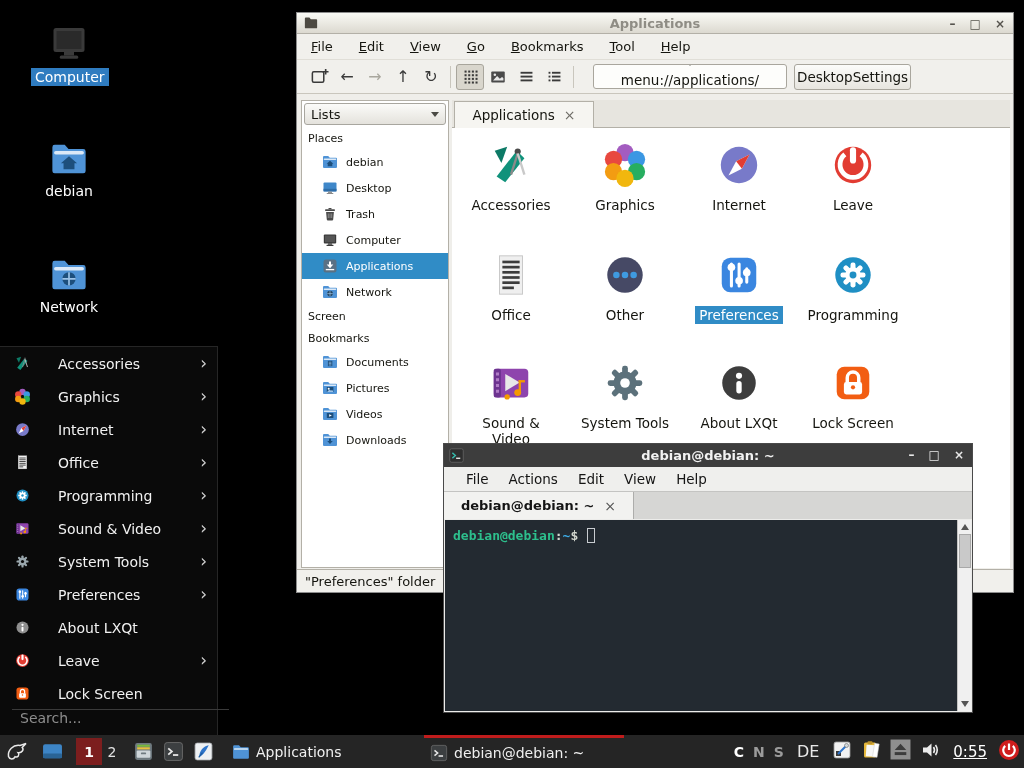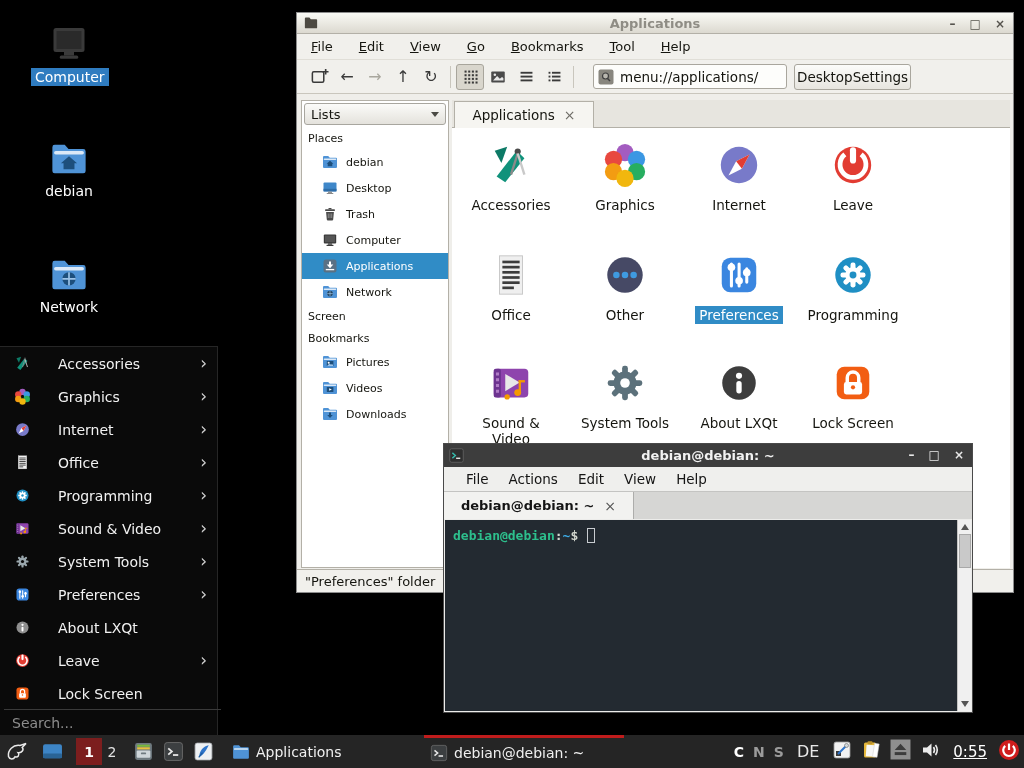--- a/index.html
+++ b/index.html
@@ -11,21 +11,21 @@
   .desk-icon .dico { display:block; margin:0 auto 4px auto; }
   .desk-icon .dlabel { display:inline-block; padding:1px 4px; line-height:16px; }
   .desk-icon .dlabel.sel { background:#2f7cc0; }
 
   
   #start-menu { position:absolute; left:0; top:346px; width:218px; height:389px; background:#0a0a0a; border-right:1px solid #262626; border-top:1px solid #262626; z-index:5; }
   .sm-item { height:33px; display:flex; align-items:center; padding:0 10px 0 14px; color:#f2f2f2; font-size:14px; }
   .sm-item .smico { width:18px; height:18px; margin-right:26px; flex:0 0 18px; display:flex; align-items:center; }
   .sm-item .smlabel { flex:1; }
   .sm-item .smarrow { color:#cfcfcf; font-size:17px; line-height:1; }
-  .sm-search { position:absolute; left:4px; bottom:0; width:100%; height:26px; border-top:1px solid #3a3a3a; display:flex; align-items:center; }
+  .sm-search { position:absolute; left:12px; bottom:0; width:100%; height:26px; border-top:1px solid #3a3a3a; display:flex; align-items:flex-start; }
   .sm-search input { width:100%; background:transparent; border:none; outline:none; color:#d9d9d9; font-size:14px; padding:0 8px; font-family:"DejaVu Sans", sans-serif; }
   .sm-search input::placeholder { color:#8d8d8d; }
 
   
   .window { position:absolute; }
 
   
   #fm { left:296px; top:12px; width:718px; height:581px; background:#efeeea; border:1px solid #8c8c8c; z-index:10; }
   #fm-titlebar { height:21px; background:linear-gradient(#fafaf5,#dcd9d0); border-bottom:1px solid #b3b0a7; position:relative; display:flex; align-items:center; }
   #fm-title { position:absolute; left:0; right:0; text-align:center; font-weight:bold; font-size:13px; color:#8f8d85; }
@@ -33,21 +33,21 @@
   .winctl { position:absolute; right:8px; top:0; height:21px; display:flex; align-items:center; gap:14px; z-index:2; }
   .winctl span { font-size:12px; font-weight:bold; color:#55534d; line-height:1; cursor:default; }
   #fm-menubar { height:26px; background:#f1f0ec; display:flex; align-items:center; padding-left:14px; gap:26px; border-bottom:1px solid #e0ded7; }
   #fm-menubar .mi { display:inline-block; font-size:13px; color:#15150f; }
   #fm-menubar .mi::first-letter { text-decoration:underline; }
   #fm-toolbar { height:34px; background:#f1f0ec; border-bottom:1px solid #c9c6bd; display:flex; align-items:center; padding-left:8px; }
   .tb-btn { width:28px; height:26px; display:flex; align-items:center; justify-content:center; font-size:16px; color:#3a3a3a; border-radius:3px; }
   .tb-btn.disabled { color:#a9a79e; }
   .tb-btn.pressed { background:#d9d6cd; border:1px solid #a8a59c; }
   .tb-sep { width:1px; height:22px; background:#c9c6bd; margin:0 5px; }
-  #fm-address { margin-left:14px; width:194px; height:25px; background:#fdfdfb; border:1px solid #a9a69d; border-radius:3px; display:flex; align-items:center; padding:0 4px; gap:6px; }
+  #fm-address { margin-left:14px; width:194px; height:25px; background:#fdfdfb; border:1px solid #a9a69d; border-radius:3px; display:flex; align-items:center; padding:0 4px; gap:6px;flex-direction:column; }
   #fm-address .addr-text { font-size:13.5px; color:#15150f; white-space:nowrap; }
   #fm-desktopsettings { margin-left:7px; height:26px; padding:0 2px; background:linear-gradient(#fcfcfa,#e7e5df); border:1px solid #a9a69d; border-radius:3px; font-size:13.5px; color:#15150f; display:flex; align-items:center; }
 
   #fm-sidepanel { position:absolute; left:4px; top:87px; width:148px; bottom:24px; background:#fff; border:1px solid #b3b0a7; }
   #fm-combo { height:22px; margin:2px; background:linear-gradient(#fbfbf9,#e4e2dc); border:1px solid #a8a69f; border-radius:3px; display:flex; align-items:center; padding:0 6px; font-size:13px; color:#15150f; justify-content:space-between; }
   #fm-combo .carrow { width:0; height:0; border-left:4px solid transparent; border-right:4px solid transparent; border-top:5px solid #4a4a44; }
   .sp-row { height:26px; display:flex; align-items:center; padding-left:20px; font-size:11px; color:#15150f; gap:8px; white-space:nowrap; }
   .sp-row.hdr { height:22px; padding-left:6px; }
   .sp-row.sel { background:#308cc6; color:#fff; }
   .sp-row svg { flex:0 0 16px; }
@@ -440,20 +440,29 @@
       <svg width="16" height="16" viewBox="0 0 16 16">
           <path d="M1 4.2 V3 q0-1 1-1 h4.2 l1.6 1.8 h6.2 q1 0 1 1 V13 q0 1-1 1 H2 q-1 0-1-1 Z" fill="#4f93d6"></path>
           <rect x="1.7" y="4.6" width="12.6" height="1.5" rx=".75" fill="#fff" opacity=".8"></rect>
           <circle cx="8" cy="9.6" r="2.8" fill="#25455f"></circle>
           <path d="M5.2 9.6 h5.6 M8 6.8 v5.6" stroke="#9cc3e8" stroke-width=".7" fill="none"></path>
         </svg>
       <span>Network</span>
     </div>
     <div class="sp-row hdr">Screen</div>
     <div class="sp-row hdr">Bookmarks</div>
+    <div class="sp-row">
+      <svg width="16" height="16" viewBox="0 0 16 16">
+          <path d="M1 4.2 V3 q0-1 1-1 h4.2 l1.6 1.8 h6.2 q1 0 1 1 V13 q0 1-1 1 H2 q-1 0-1-1 Z" fill="#4f93d6"></path>
+          <rect x="1.7" y="4.6" width="12.6" height="1.5" rx=".75" fill="#fff" opacity=".8"></rect>
+          <rect x="5.9" y="6.8" width="4.4" height="5.4" fill="#1d4f7c"></rect>
+          <path d="M6.8 8.2 h2.6 M6.8 9.6 h2.6 M6.8 11 h2.6" stroke="#9cc3e8" stroke-width=".7"></path>
+        </svg>
+      <span>Documents</span>
+    </div>
     <div class="sp-row">
       <svg width="16" height="16" viewBox="0 0 16 16">
           <path d="M1 4.2 V3 q0-1 1-1 h4.2 l1.6 1.8 h6.2 q1 0 1 1 V13 q0 1-1 1 H2 q-1 0-1-1 Z" fill="#4f93d6"></path>
           <rect x="1.7" y="4.6" width="12.6" height="1.5" rx=".75" fill="#fff" opacity=".8"></rect>
           <rect x="4.8" y="7" width="6.6" height="5" fill="#1d4f7c"></rect>
           <circle cx="6.7" cy="8.7" r="1" fill="#fff"></circle>
           <path d="M5.4 11.4 L7.6 9.4 L9 10.8 L10 10 L11 11 V11.9 H5.4 Z" fill="#9cc3e8"></path>
         </svg>
       <span>Pictures</span>
     </div>

